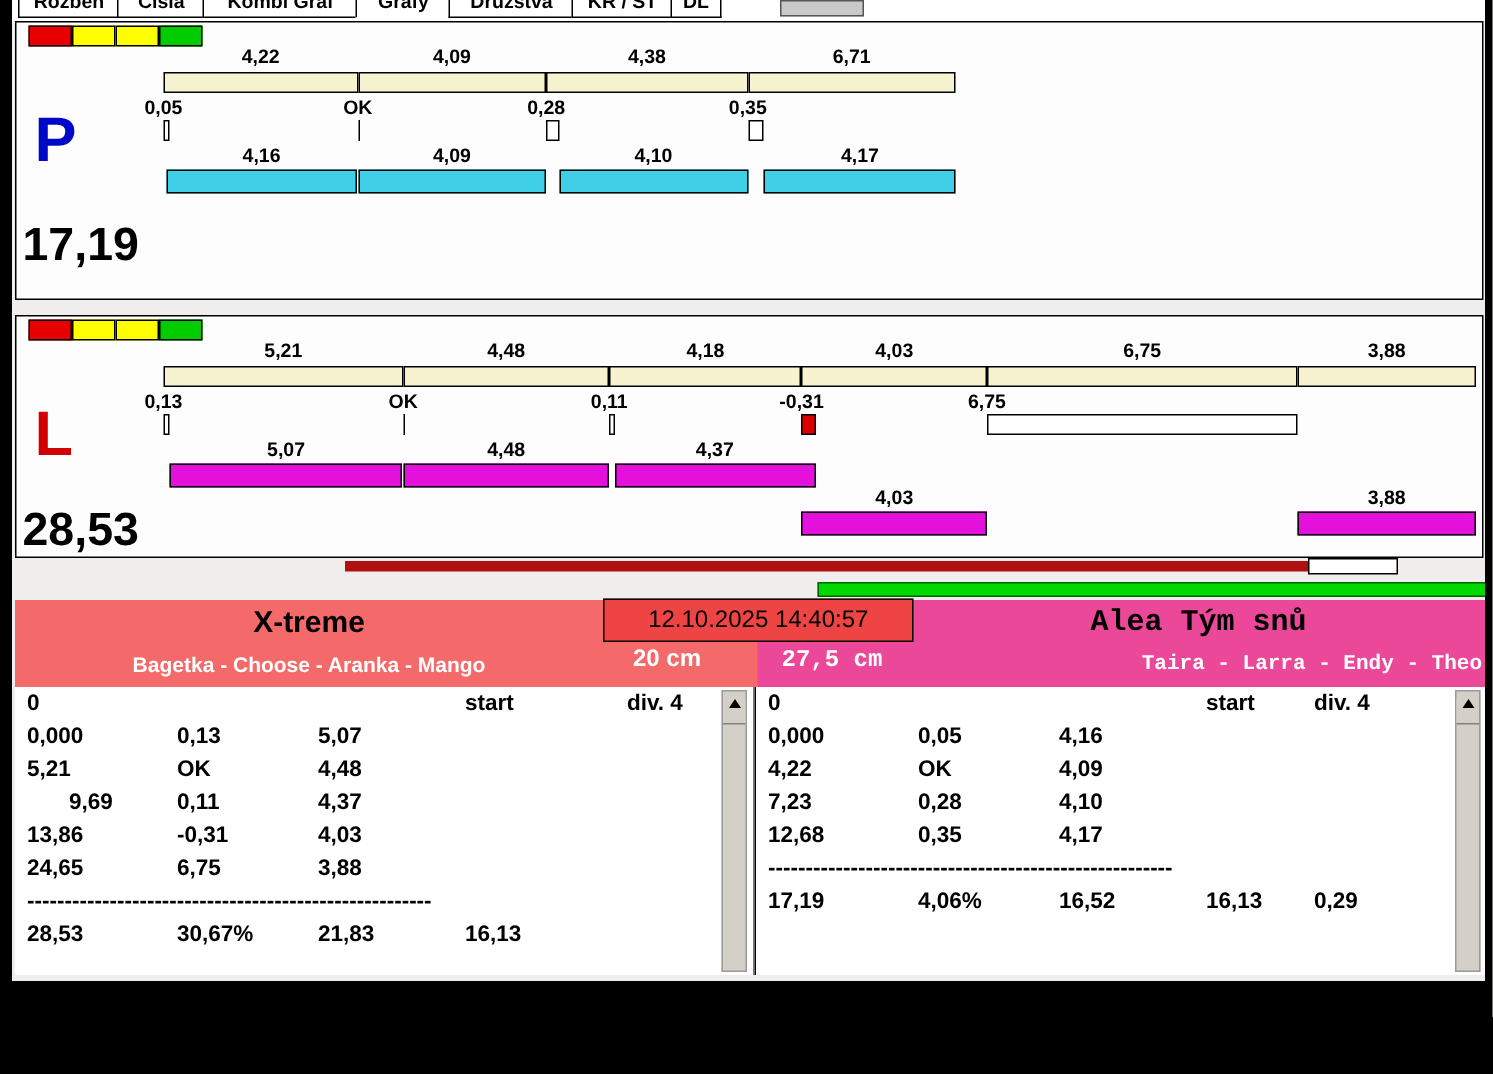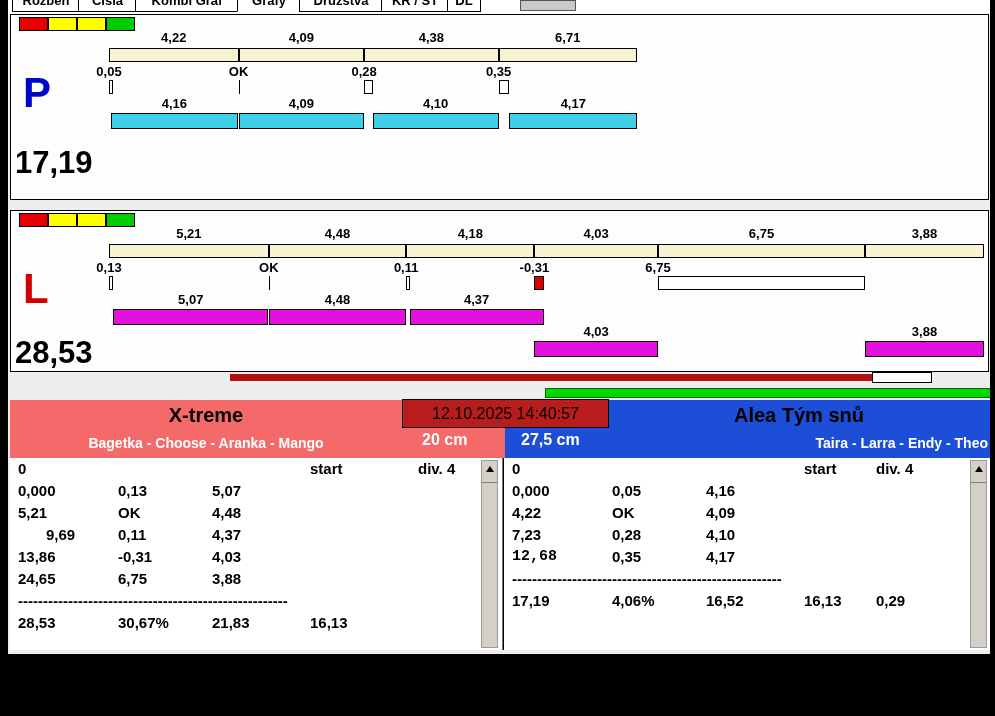--- a/index.html
+++ b/index.html
@@ -43,21 +43,21 @@
   .team-right{left:497px;width:485px;}
   .tname{position:absolute;top:4px;font-weight:bold;font-size:20px;color:#000;text-align:center;white-space:nowrap;}
   .team-left .tname{left:0;width:392px;}
   .team-right .tname{left:105px;width:378px;}
   .tmembers{position:absolute;top:35px;font-weight:bold;font-size:14px;color:#fff;text-align:center;white-space:nowrap;}
   .team-left .tmembers{left:0;width:392px;}
   .team-right .tmembers{left:105px;width:378px;text-align:right;}
   .theight{position:absolute;top:31px;font-weight:bold;font-size:16px;color:#fff;white-space:nowrap;}
   .team-left .theight{left:412px;}
   .team-right .theight{left:16px;}
-  .datetime{position:absolute;left:394px;top:399px;width:205px;height:27px;background:#b91c1c;border:1px solid #000;
+  .datetime{position:absolute;left:394px;top:399px;width:205px;height:27px;background:#ef4444;border:1px solid #000;
             z-index:5;font-size:16px;color:#000;text-align:center;line-height:27px;white-space:nowrap;}
 
   
   .rtable{position:absolute;top:458px;height:192px;background:#fff;}
   .table-left{left:2px;width:492px;border-right:1px solid #777;}
   .table-right{left:495px;width:487px;border-left:1px solid #000;}
   .cell{position:absolute;font-weight:bold;font-size:15px;color:#000;white-space:nowrap;height:22px;}
   .c1{left:8px;}.c2{left:108px;}.c3{left:202px;}.c4{left:300px;}
   .table-left .c5{left:408px;}
   .table-right .c5{left:372px;}
@@ -177,21 +177,21 @@
   <div class="pbar green" style="background: rgb(0, 216, 0);"></div>
 
   <div class="team team-left" style="background: rgb(244, 105, 106);">
     <div class="tname">X-treme</div>
     <div class="tmembers">Bagetka - Choose - Aranka - Mango</div>
     <div class="theight">20 cm</div>
   </div>
 
   <div class="datetime">12.10.2025 14:40:57</div>
 
-  <div class="team team-right" style="background: #1d4ed8;">
+  <div class="team team-right" style="background: #ec4899; font-family: Liberation Mono, monospace;">
     <div class="tname">Alea Tým snů</div>
     <div class="tmembers">Taira - Larra - Endy - Theo</div>
     <div class="theight">27,5 cm</div>
   </div>
 
   <div class="rtable table-left">
     <div class="vscroll">
       <div class="vbtn">
         <div class="arr"></div>
       </div>
@@ -232,21 +232,21 @@
       <div class="cell c5" style="top: 2px;">div. 4</div>
       <div class="cell c1" style="top: 24px;">0,000</div>
       <div class="cell c2" style="top: 24px;">0,05</div>
       <div class="cell c3" style="top: 24px;">4,16</div>
       <div class="cell c1" style="top: 46px;">4,22</div>
       <div class="cell c2" style="top: 46px;">OK</div>
       <div class="cell c3" style="top: 46px;">4,09</div>
       <div class="cell c1" style="top: 68px;">7,23</div>
       <div class="cell c2" style="top: 68px;">0,28</div>
       <div class="cell c3" style="top: 68px;">4,10</div>
-      <div class="cell c1" style="top: 90px; font-family: Liberation Mono, monospace;">12,68</div>
+      <div class="cell c1" style="top: 90px;">12,68</div>
       <div class="cell c2" style="top: 90px;">0,35</div>
       <div class="cell c3" style="top: 90px;">4,17</div>
       <div class="cell c1 sep" style="top: 112px;">------------------------------------------------------</div>
       <div class="cell c1" style="top: 134px;">17,19</div>
       <div class="cell c2" style="top: 134px;">4,06%</div>
       <div class="cell c3" style="top: 134px;">16,52</div>
       <div class="cell c4" style="top: 134px;">16,13</div>
       <div class="cell c5" style="top: 134px;">0,29</div>
     </div>
 

